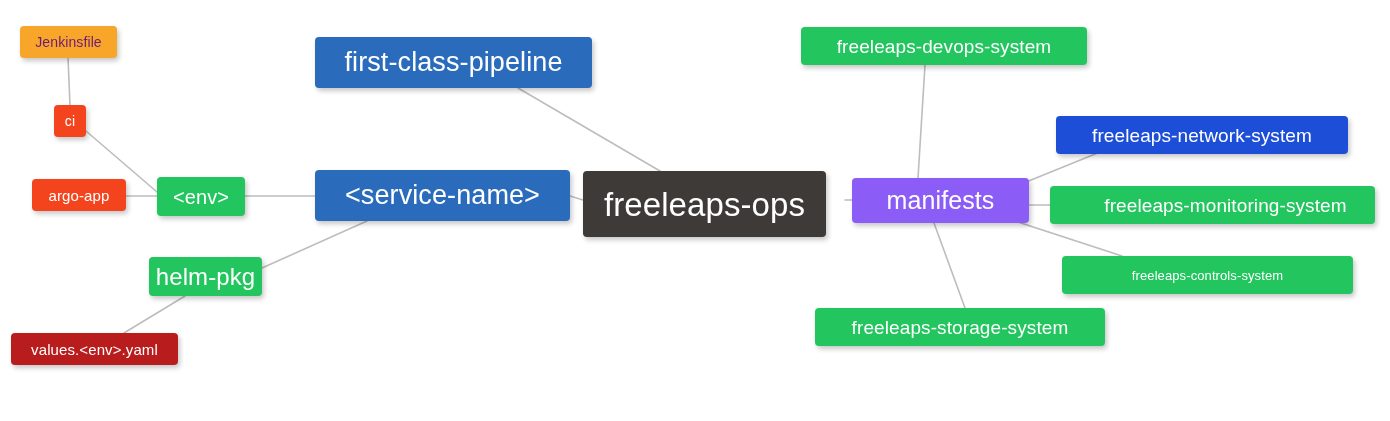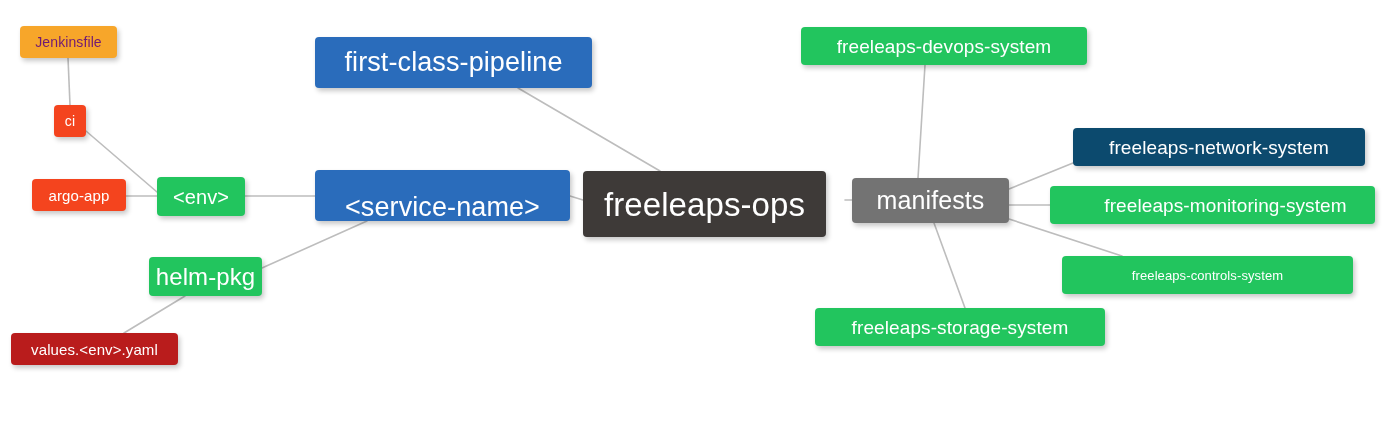--- a/index.html
+++ b/index.html
@@ -71,42 +71,42 @@
       </div>
       <div class="node" style="left: 54px; top: 105px; width: 32px; height: 32px; background: rgb(244, 68, 30); font-size: 14px; color: rgb(255, 255, 255);">
         <span class="node-label">ci</span>
       </div>
       <div class="node" style="left: 32px; top: 179px; width: 94px; height: 32px; background: rgb(244, 68, 30); font-size: 15px; color: rgb(255, 255, 255);">
         <span class="node-label">argo-app</span>
       </div>
       <div class="node" style="left: 157px; top: 177px; width: 88px; height: 39px; background: rgb(34, 197, 94); font-size: 20px; color: rgb(255, 255, 255);">
         <span class="node-label">&lt;env&gt;</span>
       </div>
-      <div class="node" style="left: 315px; top: 170px; width: 255px; height: 51px; background: rgb(42, 108, 187); font-size: 27px; color: rgb(255, 255, 255); align-items: flex-end;">
+      <div class="node" style="left: 315px; top: 170px; width: 255px; height: 51px; background: rgb(42, 108, 187); font-size: 27px; color: rgb(255, 255, 255);">
         <span class="node-label">&lt;service-name&gt;</span>
       </div>
       <div class="node" style="left: 315px; top: 37px; width: 277px; height: 51px; background: rgb(42, 108, 187); font-size: 27px; color: rgb(255, 255, 255);">
         <span class="node-label">first-class-pipeline</span>
       </div>
       <div class="node" style="left: 149px; top: 257px; width: 113px; height: 39px; background: rgb(34, 197, 94); font-size: 24px; color: rgb(255, 255, 255);">
         <span class="node-label">helm-pkg</span>
       </div>
       <div class="node" style="left: 11px; top: 333px; width: 167px; height: 32px; background: #b91c1c; font-size: 15px; color: rgb(255, 255, 255);">
         <span class="node-label">values.&lt;env&gt;.yaml</span>
       </div>
       <div class="node" style="left: 583px; top: 171px; width: 243px; height: 66px; background: rgb(62, 58, 56); font-size: 33px; color: rgb(255, 255, 255);">
         <span class="node-label">freeleaps-ops</span>
       </div>
-      <div class="node" style="left: 852px; top: 178px; width: 157px; height: 45px; background: #737373; font-size: 25px; color: rgb(255, 255, 255);">
+      <div class="node" style="left: 852px; top: 178px; width: 177px; height: 45px; background: #8b5cf6; font-size: 25px; color: rgb(255, 255, 255);">
         <span class="node-label">manifests</span>
       </div>
       <div class="node" style="left: 801px; top: 27px; width: 286px; height: 38px; background: rgb(34, 197, 94); font-size: 19px; color: rgb(255, 255, 255);">
         <span class="node-label">freeleaps-devops-system</span>
       </div>
-      <div class="node" style="left: 1056px; top: 128px; width: 292px; height: 38px; background: #0c4a6e; font-size: 19px; color: rgb(255, 255, 255); margin-left: 17px;">
+      <div class="node" style="left: 1056px; top: 116px; width: 292px; height: 38px; background: #1d4ed8; font-size: 19px; color: rgb(255, 255, 255);">
         <span class="node-label">freeleaps-network-system</span>
       </div>
       <div class="node" style="left: 1050px; top: 186px; width: 325px; height: 38px; background: rgb(34, 197, 94); font-size: 19px; color: rgb(255, 255, 255); padding-left: 36px;">
         <span class="node-label">freeleaps-monitoring-system</span>
       </div>
       <div class="node" style="left: 1062px; top: 256px; width: 291px; height: 38px; background: rgb(34, 197, 94); font-size: 13px; color: rgb(255, 255, 255);">
         <span class="node-label">freeleaps-controls-system</span>
       </div>
       <div class="node" style="left: 815px; top: 308px; width: 290px; height: 38px; background: rgb(34, 197, 94); font-size: 19px; color: rgb(255, 255, 255);">
         <span class="node-label">freeleaps-storage-system</span>

